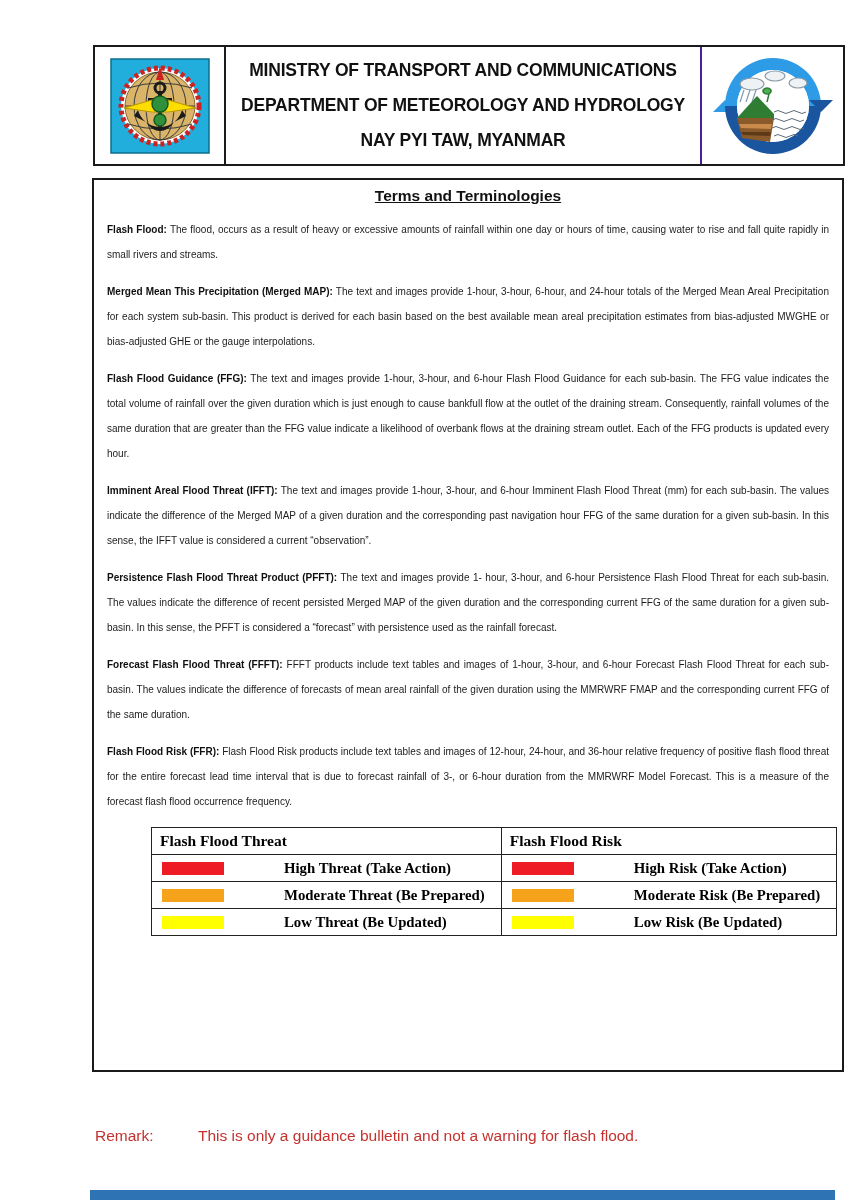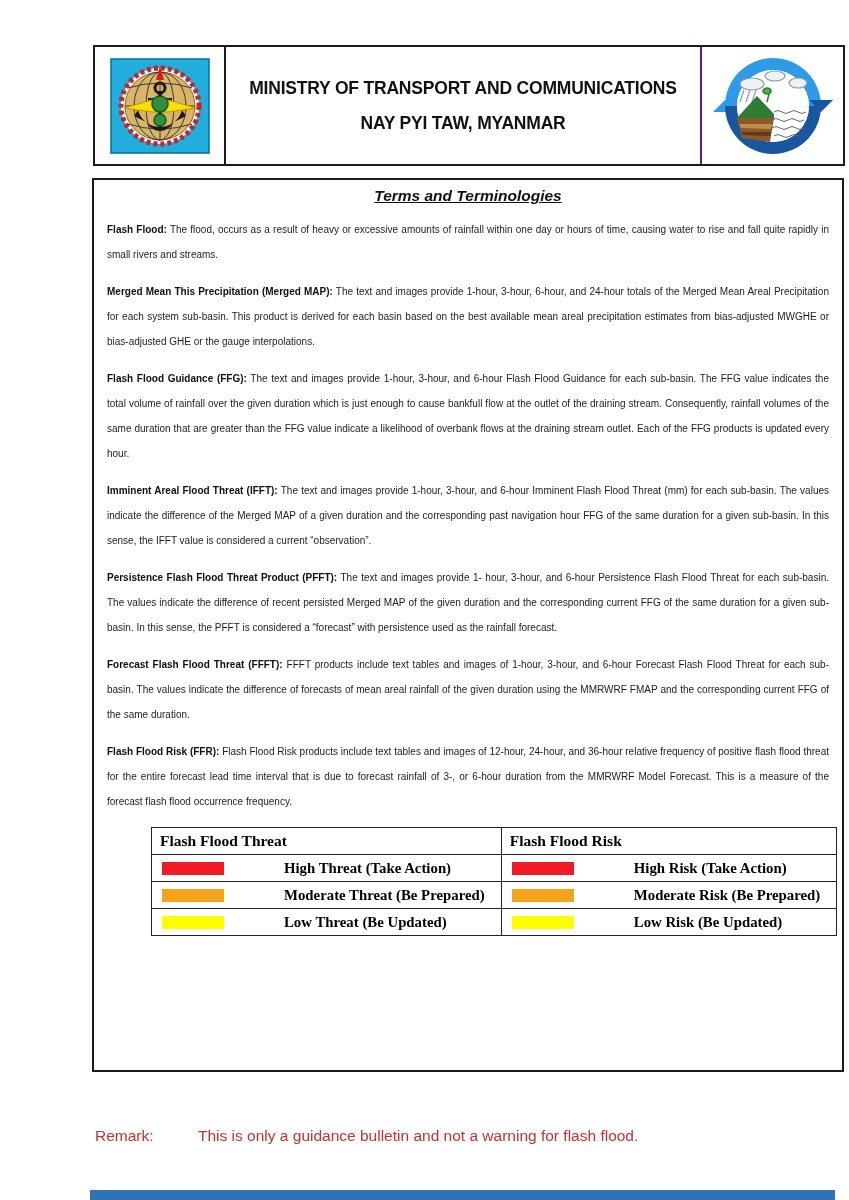--- a/index.html
+++ b/index.html
@@ -31,21 +31,21 @@
   
   .main-box {
     position: absolute; left: 92px; top: 178px;
     width: 752px; height: 894px;
     border: 2px solid #1a1a1a;
     padding: 7px 13px 0 13px;
     overflow: hidden;
   }
   .doc-title {
     text-align: center; font-weight: bold; font-size: 15.5px;
-    text-decoration: underline; margin-bottom: 4px; color:#111;font-style:italic;
+    text-decoration: underline; margin-bottom: 4px; color:#111;
   }
   .para {
     margin-top: 12px;
     font-size: 10px; line-height: 25px;
     text-align: justify; color: #1c1c1c;
   }
   .para .lead { font-weight: bold; color:#0f0f0f; }
 
   
   .legend-wrap { margin-top: 13px; margin-left: 44px; width: 620px; }
@@ -126,20 +126,21 @@
 
         <circle cx="50" cy="46" r="8" fill="#2f8f3a" stroke="#145c1e" stroke-width="1.5"></circle>
         <circle cx="50" cy="62" r="6" fill="#2f8f3a" stroke="#145c1e" stroke-width="1.5"></circle>
 
         <path d="M50,8 L46,22 L54,22 Z" fill="#cc2222"></path>
       </svg>
     </div>
 
     <div class="header-cell-center">
       <div class="header-line">MINISTRY OF TRANSPORT AND COMMUNICATIONS</div>
+      <div class="header-line">DEPARTMENT OF METEOROLOGY AND HYDROLOGY</div>
       <div class="header-line">NAY PYI TAW, MYANMAR</div>
     </div>
 
     <div class="header-cell-right">
 
       <svg width="122" height="112" viewBox="0 0 122 112">
 
         <path d="M61,8 A48,48 0 0 1 109,56 L97,56 A36,36 0 0 0 61,20 Z" fill="#2E9BE6"></path>
         <path d="M61,8 A48,48 0 0 0 13,56 L25,56 A36,36 0 0 1 61,20 Z" fill="#2E9BE6"></path>
         <path d="M13,50 L25,62 L1,62 Z" fill="#2E9BE6"></path>

